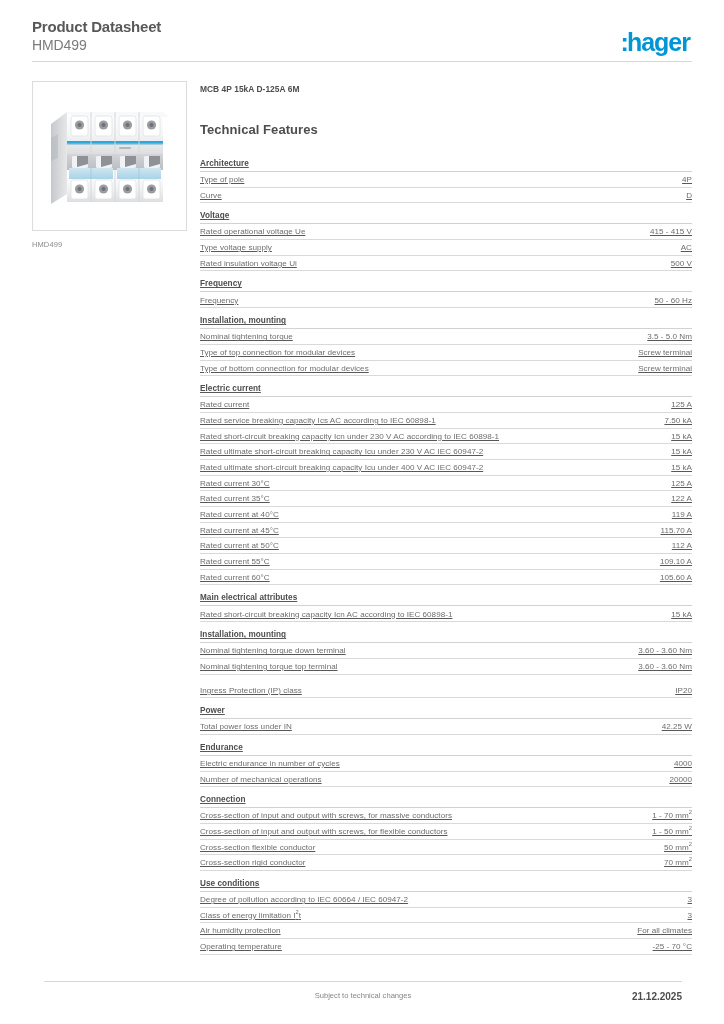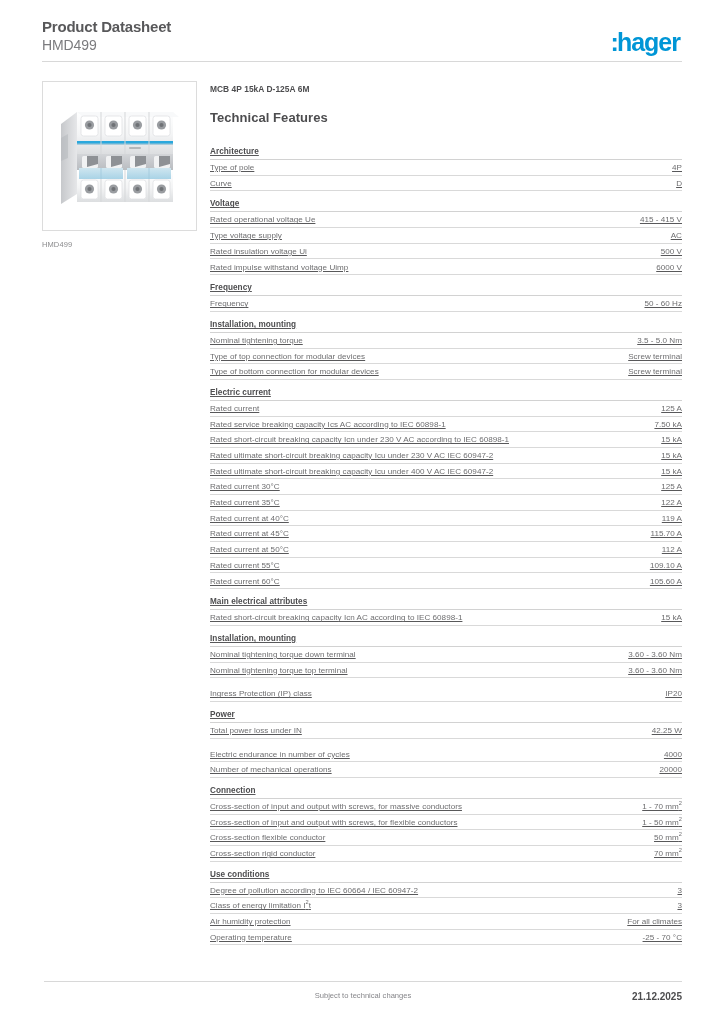--- a/index.html
+++ b/index.html
@@ -14,21 +14,21 @@
     font-family: "Liberation Sans", sans-serif;
     color: #58585a;
     -webkit-font-smoothing: antialiased;
   }
 
   .page {
     position: relative;
     width: 724px;
     height: 1024px;
     background: #ffffff;
-    padding: 0 42px;
+    padding: 0 32px;
   }
 
   
   .header {
     display: flex;
     align-items: flex-start;
     justify-content: space-between;
     padding-top: 18px;
     height: 52px;
   }
@@ -99,21 +99,21 @@
   }
 
   
   .right-col { flex: 1; padding-top: 3px; }
 
   .product-name {
     font-size: 8.4px;
     font-weight: bold;
     color: #4d4d4f;
     letter-spacing: 0.05px;
-    margin-bottom: 16px;
+    margin-bottom: 28px;
   }
 
   .tech-features {
     font-size: 13px;
     font-weight: bold;
     color: #4d4d4f;
     letter-spacing: 0.05px;
     margin-bottom: 22px;
   }
 
@@ -306,24 +306,20 @@
               <div class="spec-value">415 - 415 V</div>
             </div>
             <div class="spec-row">
               <div class="spec-label">Type voltage supply</div>
               <div class="spec-value">AC</div>
             </div>
             <div class="spec-row">
               <div class="spec-label">Rated insulation voltage Ui</div>
               <div class="spec-value">500 V</div>
             </div>
-            <div class="spec-row">
-              <div class="spec-label">Rated impulse withstand voltage Uimp</div>
-              <div class="spec-value">6000 V</div>
-            </div>
           </div>
           <div class="spec-group">
             <div class="group-title">Frequency</div>
             <div class="spec-row">
               <div class="spec-label">Frequency</div>
               <div class="spec-value">50 - 60 Hz</div>
             </div>
           </div>
           <div class="spec-group">
             <div class="group-title">Installation, mounting</div>
@@ -416,20 +412,21 @@
             </div>
           </div>
           <div class="spec-group">
             <div class="group-title">Power</div>
             <div class="spec-row">
               <div class="spec-label">Total power loss under IN</div>
               <div class="spec-value">42.25 W</div>
             </div>
           </div>
           <div class="spec-group">
+            <div class="group-title">Endurance</div>
             <div class="spec-row">
               <div class="spec-label">Electric endurance in number of cycles</div>
               <div class="spec-value">4000</div>
             </div>
             <div class="spec-row">
               <div class="spec-label">Number of mechanical operations</div>
               <div class="spec-value">20000</div>
             </div>
           </div>
           <div class="spec-group">

